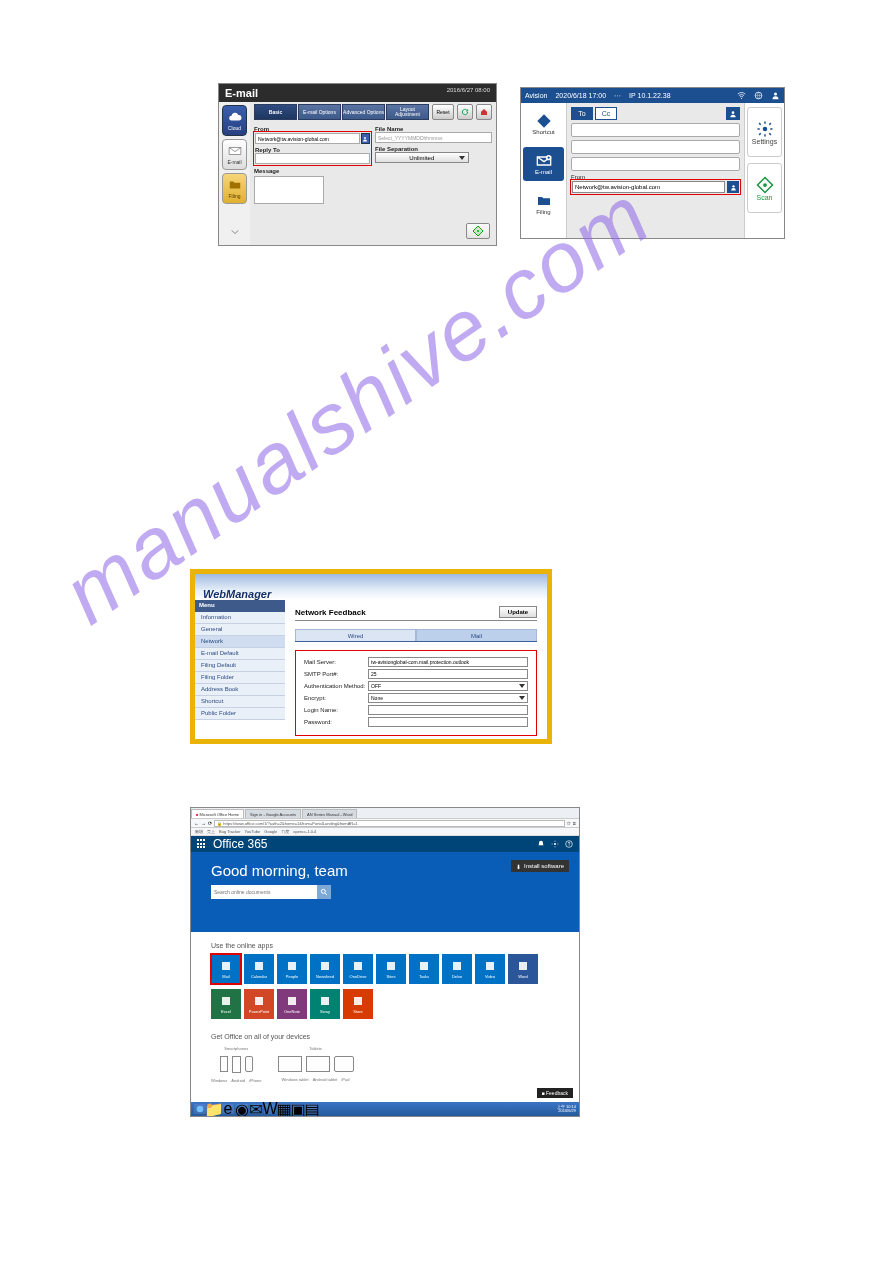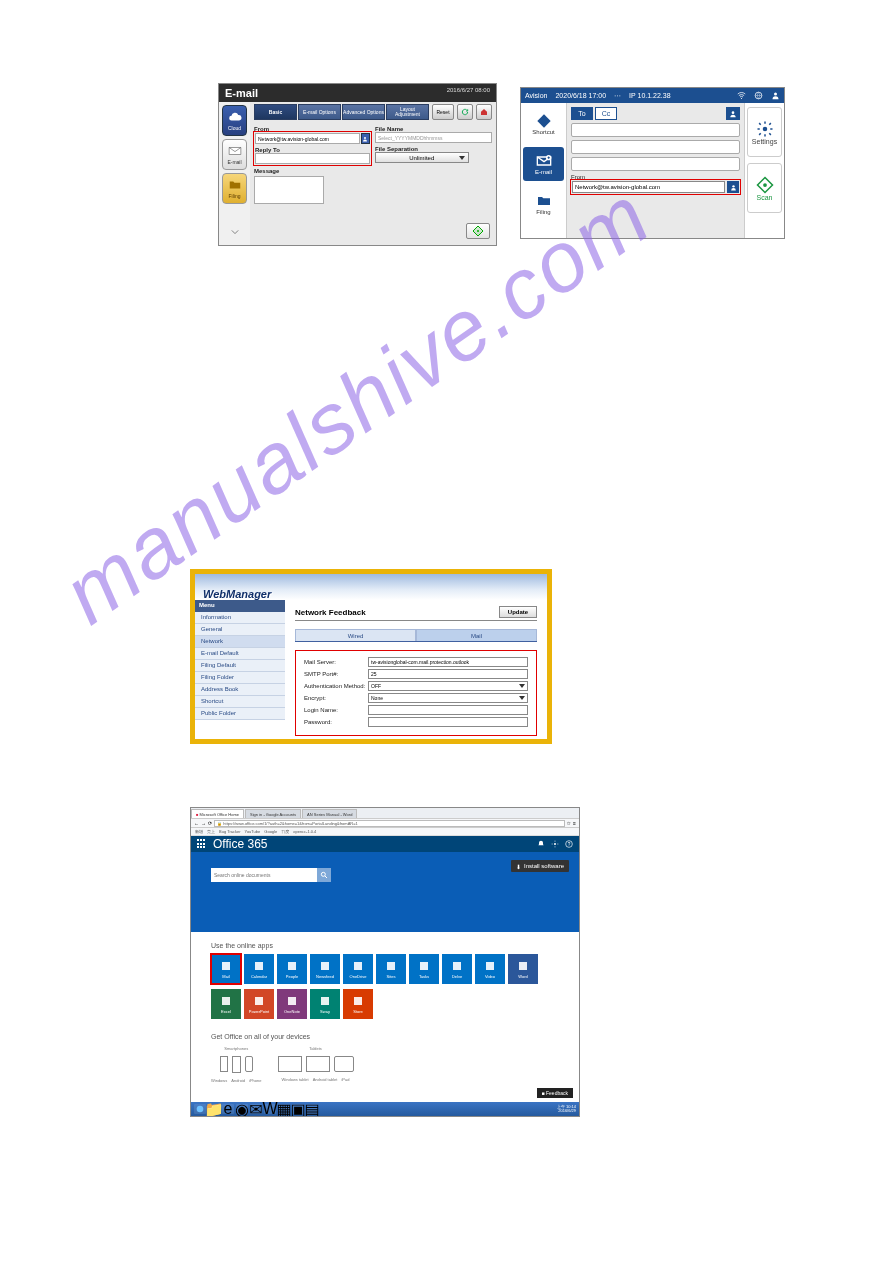--- a/index.html
+++ b/index.html
@@ -445,20 +445,21 @@
     <svg viewBox="0 0 24 24">
         <circle cx="12" cy="12" r="10" fill="none" stroke="#fff" stroke-width="2"></circle>
         <text x="12" y="17" text-anchor="middle" font-size="14" fill="#fff">?</text>
       </svg>
   </div>
   <div class="o365hero">
     <div class="inst">
         <span>⬇</span>
         <span>Install software</span>
       </div>
+    <div class="greet">Good morning, team</div>
     <div class="srch">
       <input placeholder="Search online documents" style="">
       <div class="sbtn2">
           <svg width="8" height="8" viewBox="0 0 24 24" fill="none" stroke="#fff" stroke-width="3">
             <circle cx="10" cy="10" r="6"></circle>
             <path d="M15 15l6 6"></path>
           </svg>
         </div>
     </div>
   </div>

